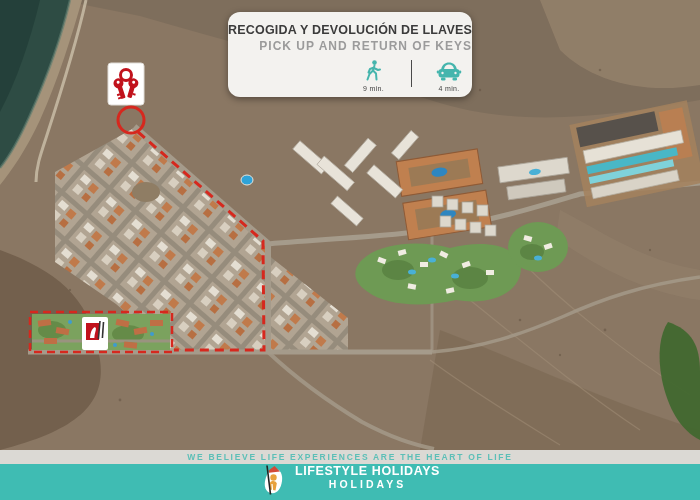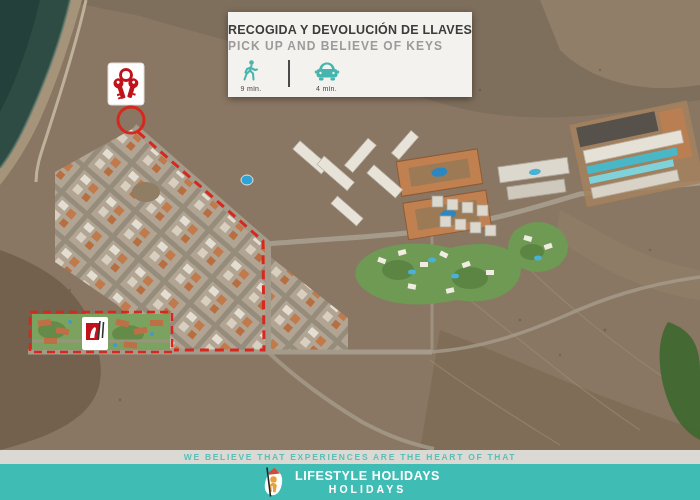--- a/index.html
+++ b/index.html
@@ -2,41 +2,41 @@
 <html><head>
 <meta charset="utf-8">
 <style>
   html,body{margin:0;padding:0;background:#555;}
   .canvas{position:relative;width:700px;height:500px;overflow:hidden;
           font-family:"Liberation Sans",sans-serif;background:#8a7763;}
   .map-svg{position:absolute;left:0;top:0;}
 
   
   .top-card{position:absolute;left:228px;top:12px;width:244px;height:85px;
-    background:#f3f2ef;border-radius:0;box-shadow:0 2px 7px rgba(0,0,0,.4);
-    display:flex;flex-direction:column;align-items:flex-start;padding-top:11px;box-sizing:border-box;}
+    background:#f3f2ef;border-radius:12px;box-shadow:0 2px 7px rgba(0,0,0,.4);
+    display:flex;flex-direction:column;align-items:flex-end;padding-top:11px;box-sizing:border-box;}
   .card-title{font-size:12.5px;font-weight:bold;color:#3b3b3b;letter-spacing:.2px;white-space:nowrap;}
   .card-subtitle{font-size:12px;font-weight:bold;color:#9b9b9b;letter-spacing:1px;margin-top:2px;white-space:nowrap;}
   .times-row{display:flex;align-items:flex-start;margin-top:7px;gap:14px;}
   .time-col{display:flex;flex-direction:column;align-items:center;width:46px;}
   .time-label{font-size:7px;color:#3f3f3f;margin-top:3px;letter-spacing:.3px;}
   .v-divider{width:1.5px;height:27px;background:#4a4a4a;margin-top:0;}
 
   
   .property-logo{position:absolute;left:291px;top:99px;width:116px;
     display:flex;flex-direction:column;align-items:center;text-align:center;}
   .plogo-line{font-family:"Liberation Serif",serif;font-size:9.5px;font-weight:bold;
     color:#5f241c;letter-spacing:1.3px;line-height:11.5px;white-space:nowrap;}
 
   
   .footer-tagline{position:absolute;left:0;top:450px;width:700px;height:14px;background:#dbd9d4;
     display:flex;align-items:center;justify-content:center;}
   .footer-tagline span{font-size:8.5px;font-weight:bold;color:#5cbfb7;letter-spacing:1.7px;white-space:nowrap;}
   .footer-brand{position:absolute;left:0;top:464px;width:700px;height:36px;background:#3fbcb3;
-    display:flex;align-items:center;justify-content:center;gap:9px;}
+    display:flex;justify-content:center;gap:9px;}
   .brand-text{display:flex;flex-direction:column;align-items:center;color:#fff;}
   .brand-l1{font-size:12.5px;font-weight:bold;letter-spacing:.6px;line-height:14px;white-space:nowrap;}
   .brand-l2{font-size:10.5px;font-weight:bold;letter-spacing:3px;line-height:12px;white-space:nowrap;}
 </style>
 </head>
 <body>
 
 <div class="canvas">
 
   <svg class="map-svg" width="700" height="450" viewBox="0 0 700 450">
@@ -213,21 +213,21 @@
     </g>
 
     <circle cx="131" cy="120" r="13" fill="none" stroke="#d6281e" stroke-width="3"></circle>
     <path d="M138,132 L263,241 L264,350 L174,350" fill="none" stroke="#d6281e" stroke-width="3" stroke-dasharray="9 6"></path>
     <rect x="30" y="312" width="142" height="40" fill="none" stroke="#d6281e" stroke-width="2.5" stroke-dasharray="8 5"></rect>
   </svg>
 
 
   <div class="top-card">
     <div class="card-title">RECOGIDA Y DEVOLUCIÓN DE LLAVES</div>
-    <div class="card-subtitle">PICK UP AND BELIEVE OF KEYS</div>
+    <div class="card-subtitle">PICK UP AND RETURN OF KEYS</div>
     <div class="times-row">
       <div class="time-col">
         <svg width="20" height="22" viewBox="0 0 20 22">
           <circle cx="10.5" cy="2.6" r="2.3" fill="#45b5ad"></circle>
           <path d="M10.5,5.5 L9,10.5 L5.5,14 L3.5,19.5 M9,10.5 L12,13.5 L12.5,19.5 M10,7.5 L6,9 L4.5,12.5 M10,8 L14,10 L16,9.5" stroke="#45b5ad" stroke-width="2" fill="none" stroke-linecap="round" stroke-linejoin="round"></path>
         </svg>
         <span class="time-label">9 min.</span>
       </div>
       <div class="v-divider"></div>
       <div class="time-col">
@@ -241,21 +241,21 @@
           <rect x="16.5" y="17.5" width="4.5" height="3" rx="1.2" fill="#45b5ad"></rect>
           <circle cx="6.5" cy="13" r="1.2" fill="#f3f2ef"></circle>
           <circle cx="19.5" cy="13" r="1.2" fill="#f3f2ef"></circle>
         </svg>
         <span class="time-label">4 min.</span>
       </div>
     </div>
   </div>
 
   <div class="footer-tagline">
-    <span>WE BELIEVE THAT EXPERIENCES ARE THE HEART OF THAT</span>
+    <span>WE BELIEVE LIFE EXPERIENCES ARE THE HEART OF LIFE</span>
   </div>
   <div class="footer-brand">
     <svg width="26" height="32" viewBox="0 0 26 32">
       <path d="M13,5 C19,3.5 23,9 22,17 C21,25 17,30 11,29 C5.5,28 3.5,22 5.5,15 C6.8,10.5 9,6.5 13,5 Z" fill="#ffffff"></path>
       <path d="M8.5,6.5 L14.5,2 L20,7.5 L9,8.8 Z" fill="#d24a38"></path>
       <circle cx="13.5" cy="13.5" r="3.2" fill="#e8a13c"></circle>
       <path d="M10,18.5 C12,16.5 15.5,16.5 16.8,19.5 L15.5,26.5 L10,25.5 Z" fill="#e8a13c"></path>
       <path d="M12,20 L12.5,26" stroke="#ffffff" stroke-width="1.2"></path>
       <path d="M7,1.5 L10.5,30.5" stroke="#222" stroke-width="1.6"></path>
     </svg>

